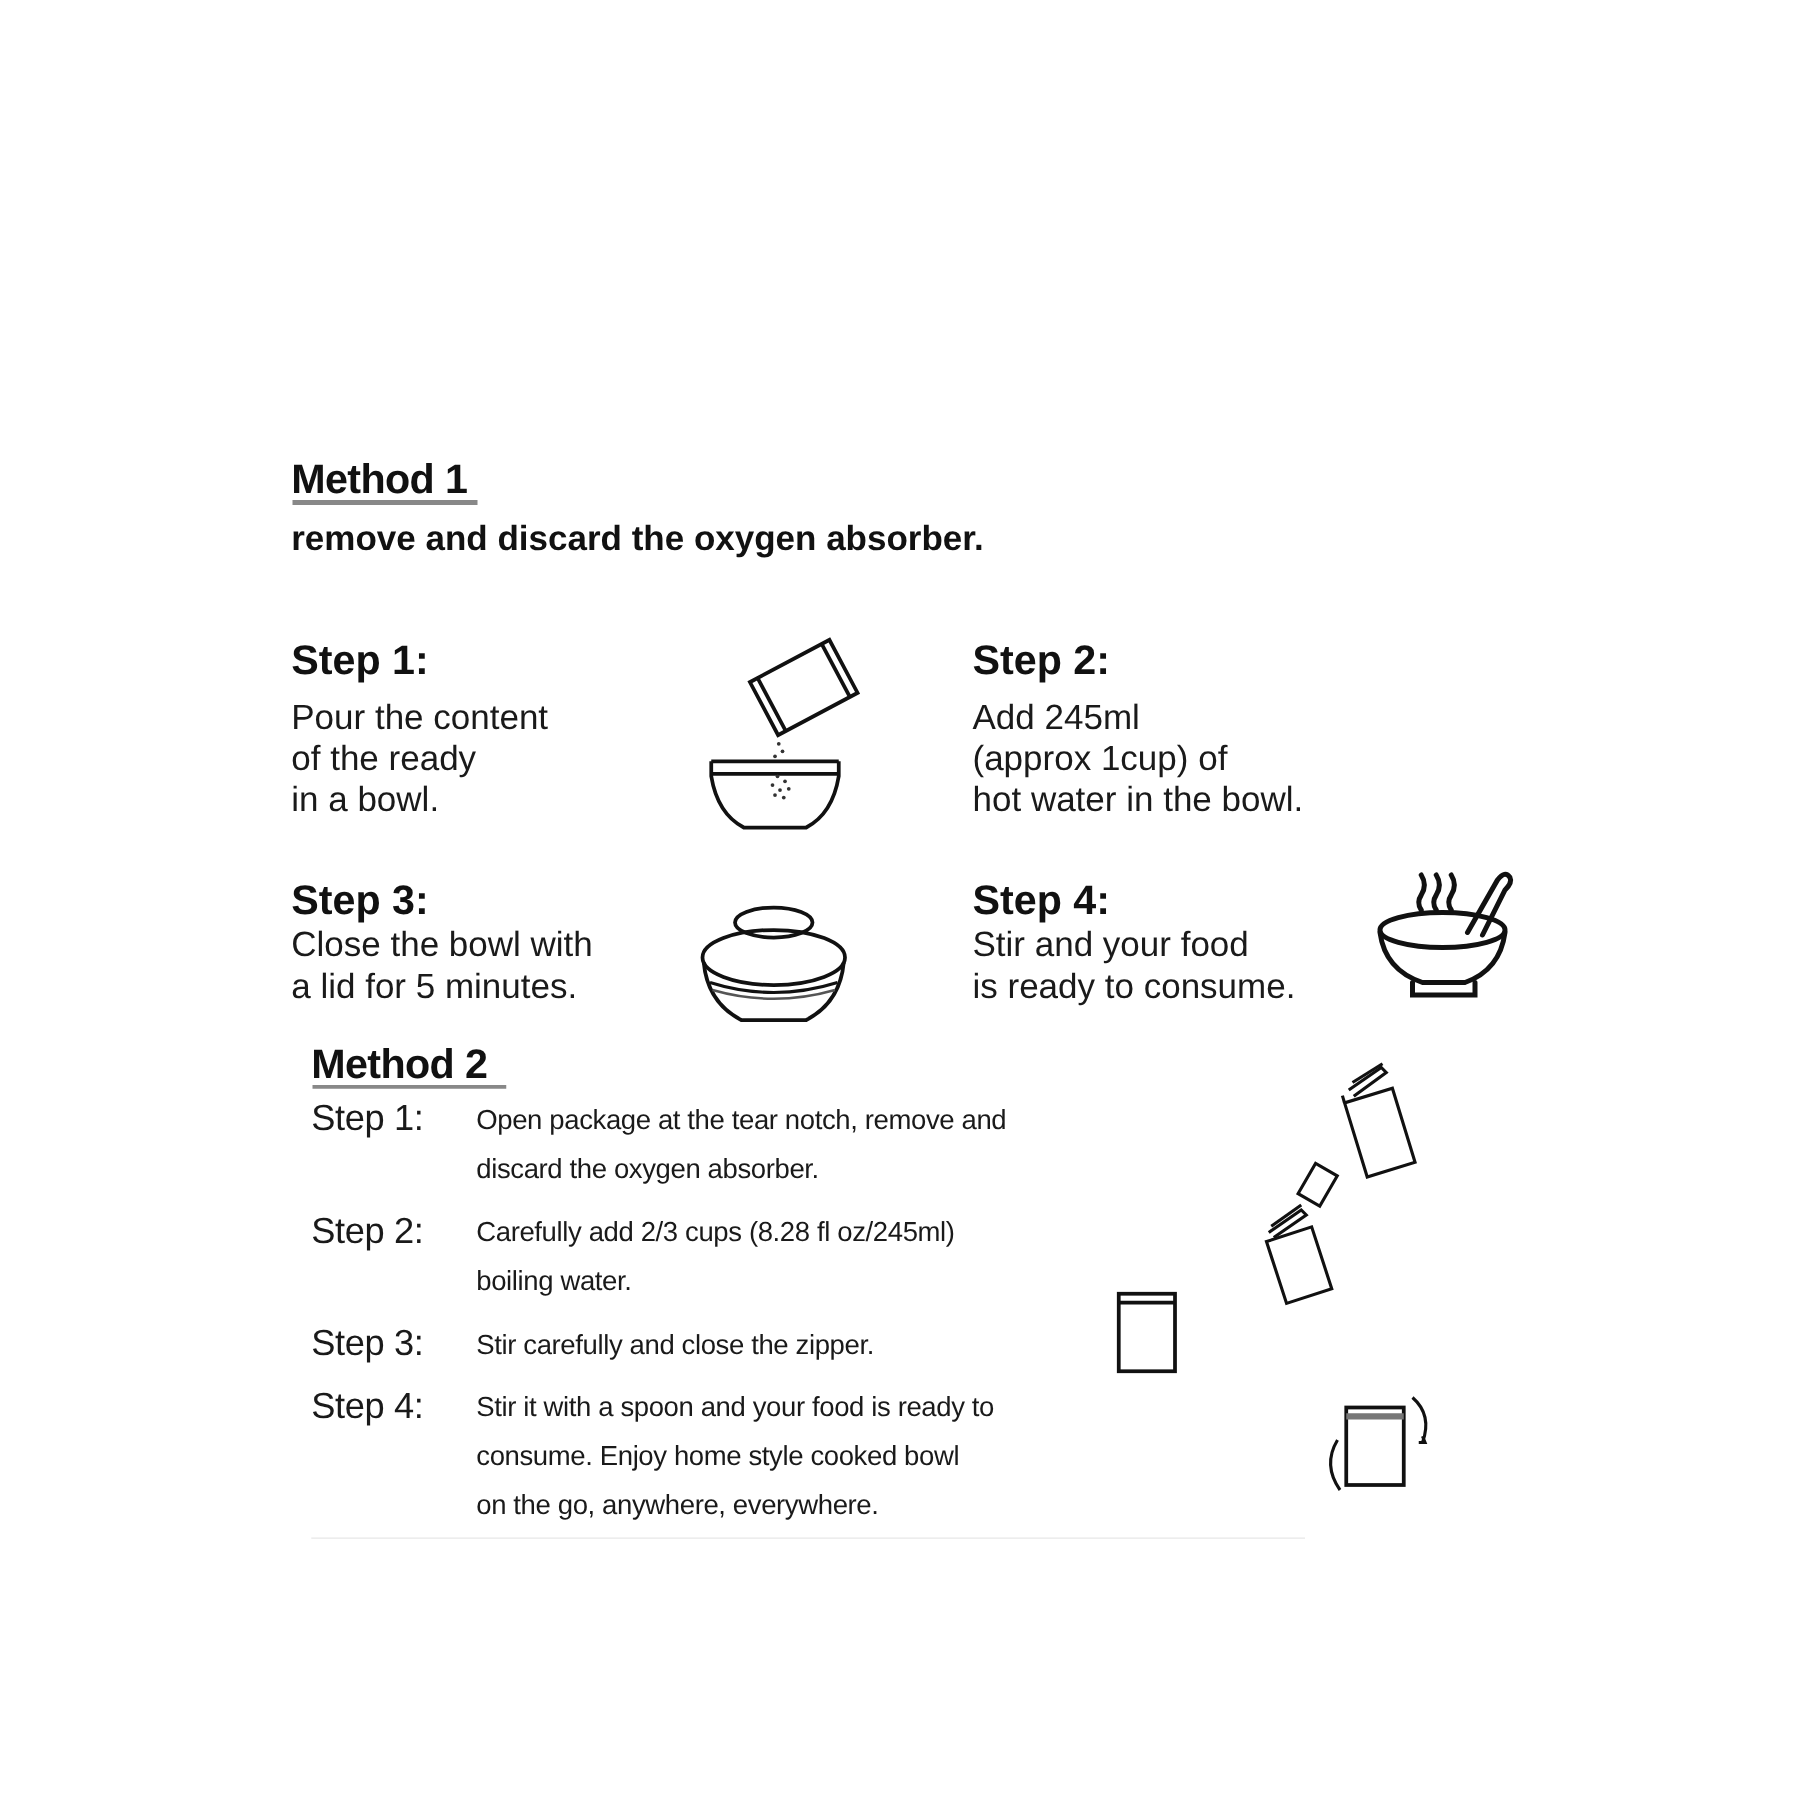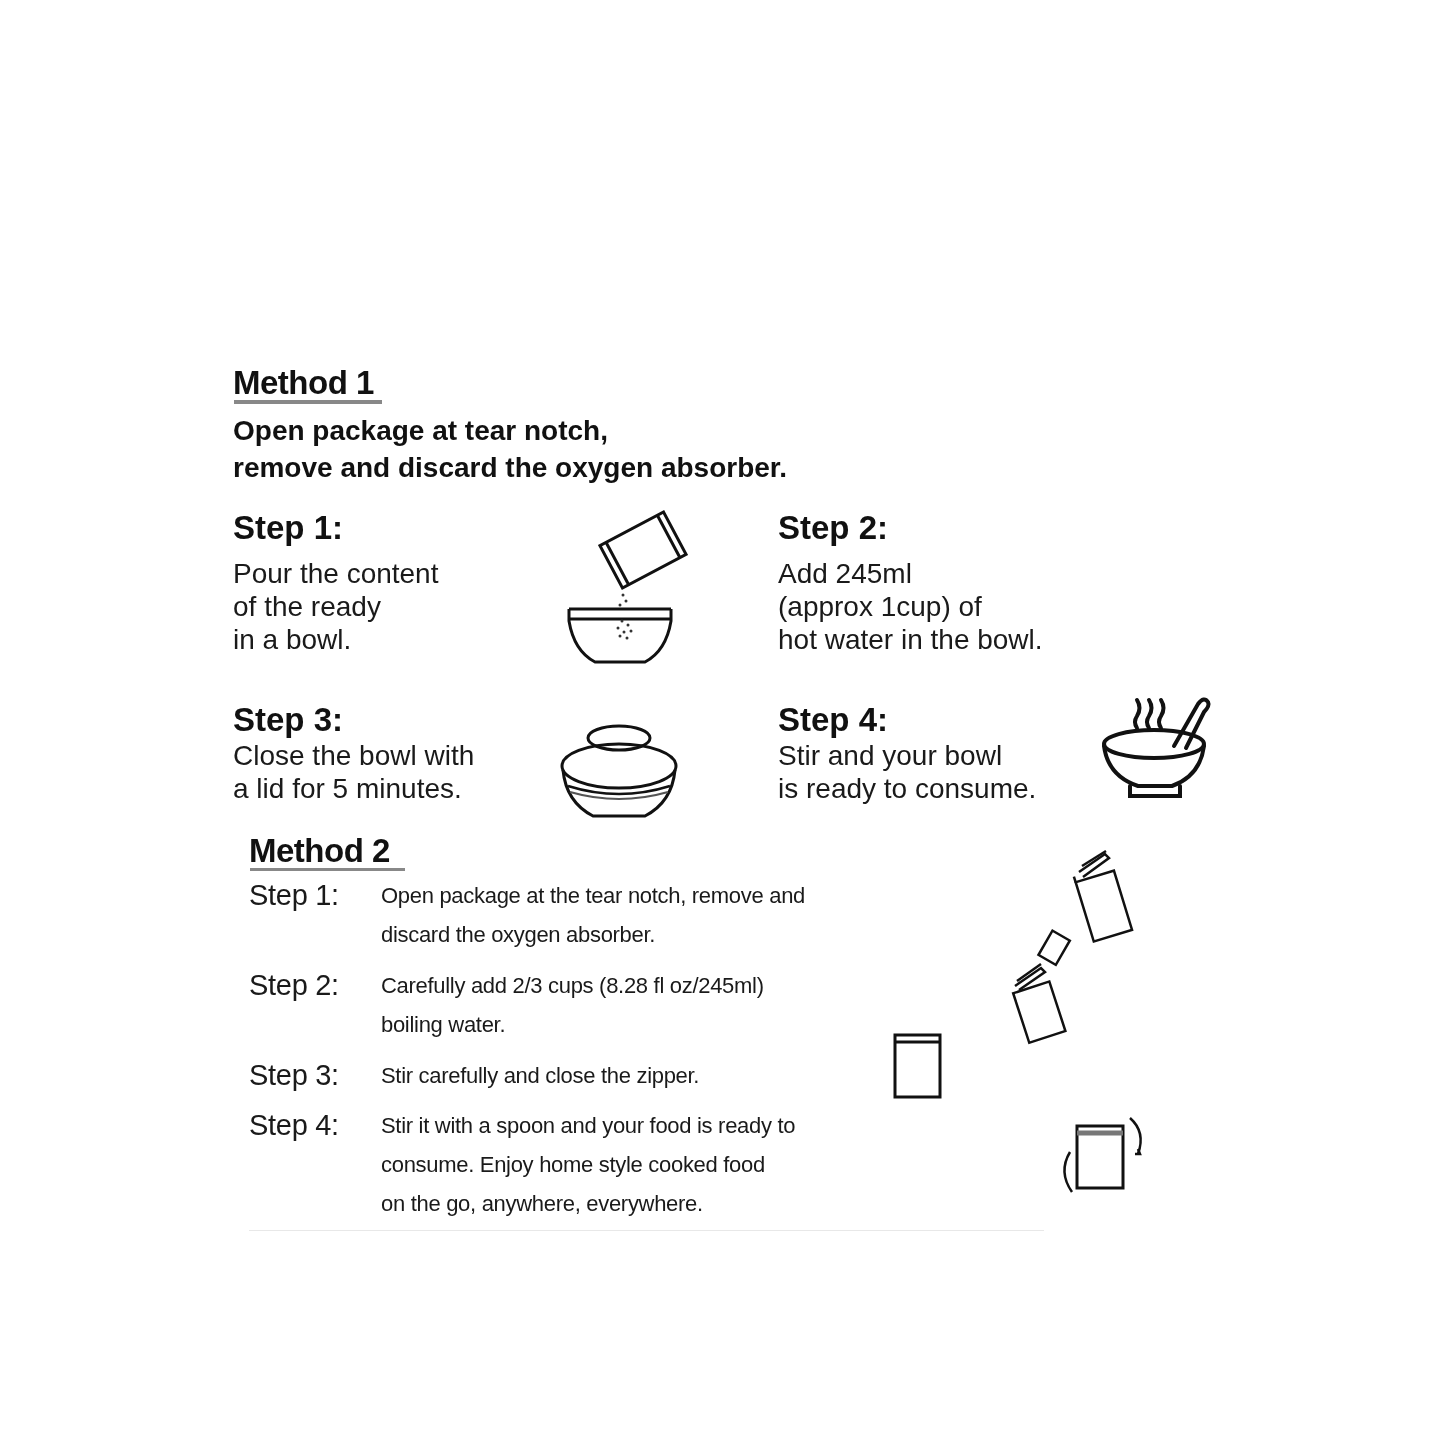--- a/index.html
+++ b/index.html
@@ -19,21 +19,20 @@
 </style>
 </head>
 <body>
 
 <div class="abs" style="left:0;top:0;width:1445px;height:760px;">
 
   <div class="abs method-title" style="left:233px;top:296px;">Method 1</div>
   <div class="abs method-underline" style="left:234px;top:330px;width:148px;"></div>
 
   <div class="abs intro" style="left:233px;top:342px;">
-    <span class="line">Open package at tear notch,</span>
     <span class="line">remove and discard the oxygen absorber.</span>
   </div>
 
   <div class="abs" style="left:233px;top:441px;">
     <div class="step-head">Step 1:</div>
     <div class="step-text" style="margin-top:13px;">
       <span class="line">Pour the content</span>
       <span class="line">of the ready</span>
       <span class="line">in a bowl.</span>
     </div>
@@ -91,21 +90,21 @@
         <path d="M5 48 Q8 80 35 94 L87 94 Q114 80 117 48"></path>
         <path d="M10 64 Q61 80 112 64" stroke-width="2.5"></path>
         <path d="M12 70 Q61 84 110 70" stroke-width="2" stroke="#555"></path>
       </g>
     </svg>
   </div>
 
   <div class="abs" style="left:778px;top:633px;">
     <div class="step-head">Step 4:</div>
     <div class="step-text" style="margin-top:3px;">
-      <span class="line">Stir and your bowl</span>
+      <span class="line">Stir and your food</span>
       <span class="line">is ready to consume.</span>
     </div>
   </div>
   <div class="abs" style="left:1100px;top:620px;width:115px;height:115px;">
     <svg width="115" height="115" viewBox="0 0 115 115">
       <g fill="none" stroke="#111" stroke-width="4" stroke-linecap="round">
 
         <path d="M37 10 Q42 18 37 26 Q33 32 37 38"></path>
         <path d="M49 10 Q54 18 49 26 Q45 32 49 38"></path>
         <path d="M61 10 Q66 18 61 26 Q57 32 61 38"></path>
@@ -147,21 +146,21 @@
     <div class="m2-label" style="width:132px;">Step 3:</div>
     <div class="m2-text">
       <span class="line">Stir carefully and close the zipper.</span>
     </div>
   </div>
 
   <div class="abs" style="left:233px;top:276px;display:flex;">
     <div class="m2-label" style="width:132px;">Step 4:</div>
     <div class="m2-text">
       <span class="line">Stir it with a spoon and your food is ready to</span>
-      <span class="line">consume. Enjoy home style cooked food</span>
+      <span class="line">consume. Enjoy home style cooked bowl</span>
       <span class="line">on the go, anywhere, everywhere.</span>
     </div>
   </div>
 
   <div class="abs divider" style="left:233px;top:400px;width:795px;"></div>
 
   <div class="abs" style="left:1055px;top:16px;width:70px;height:100px;">
     <svg width="70" height="100" viewBox="0 0 70 100">
       <g fill="none" stroke="#111" stroke-width="2.5">
         <g transform="rotate(-17 35 50)">

